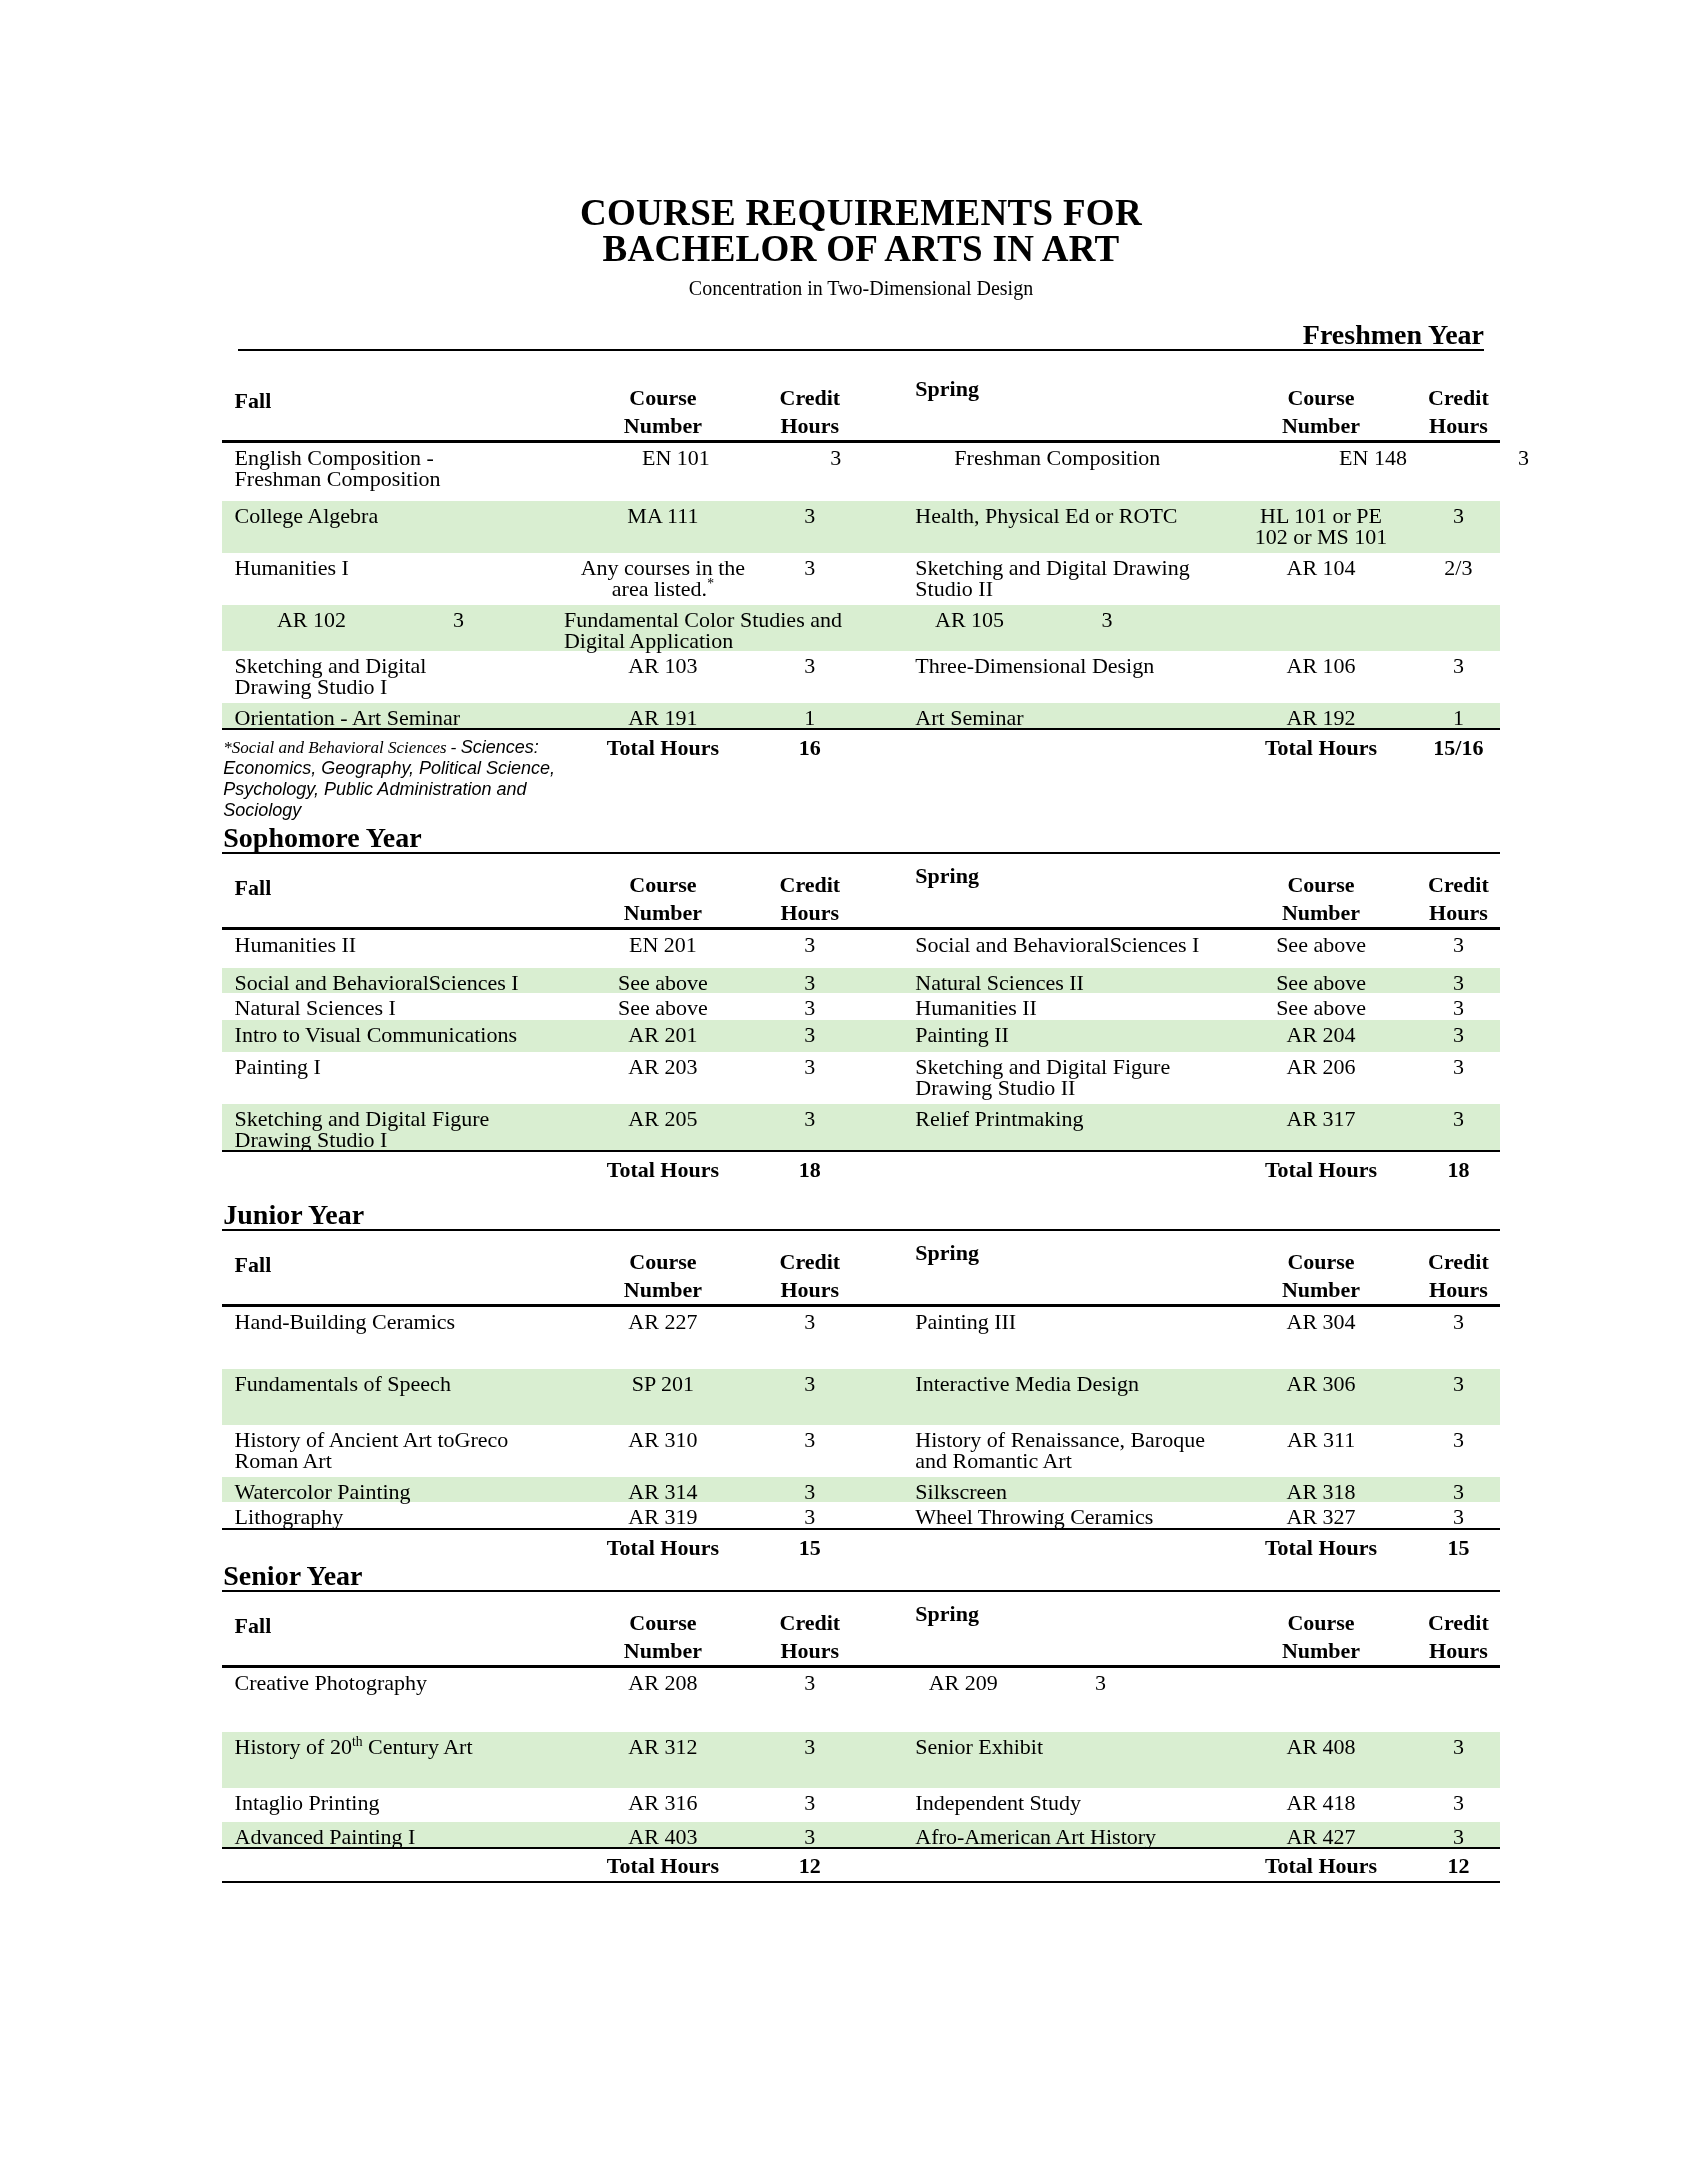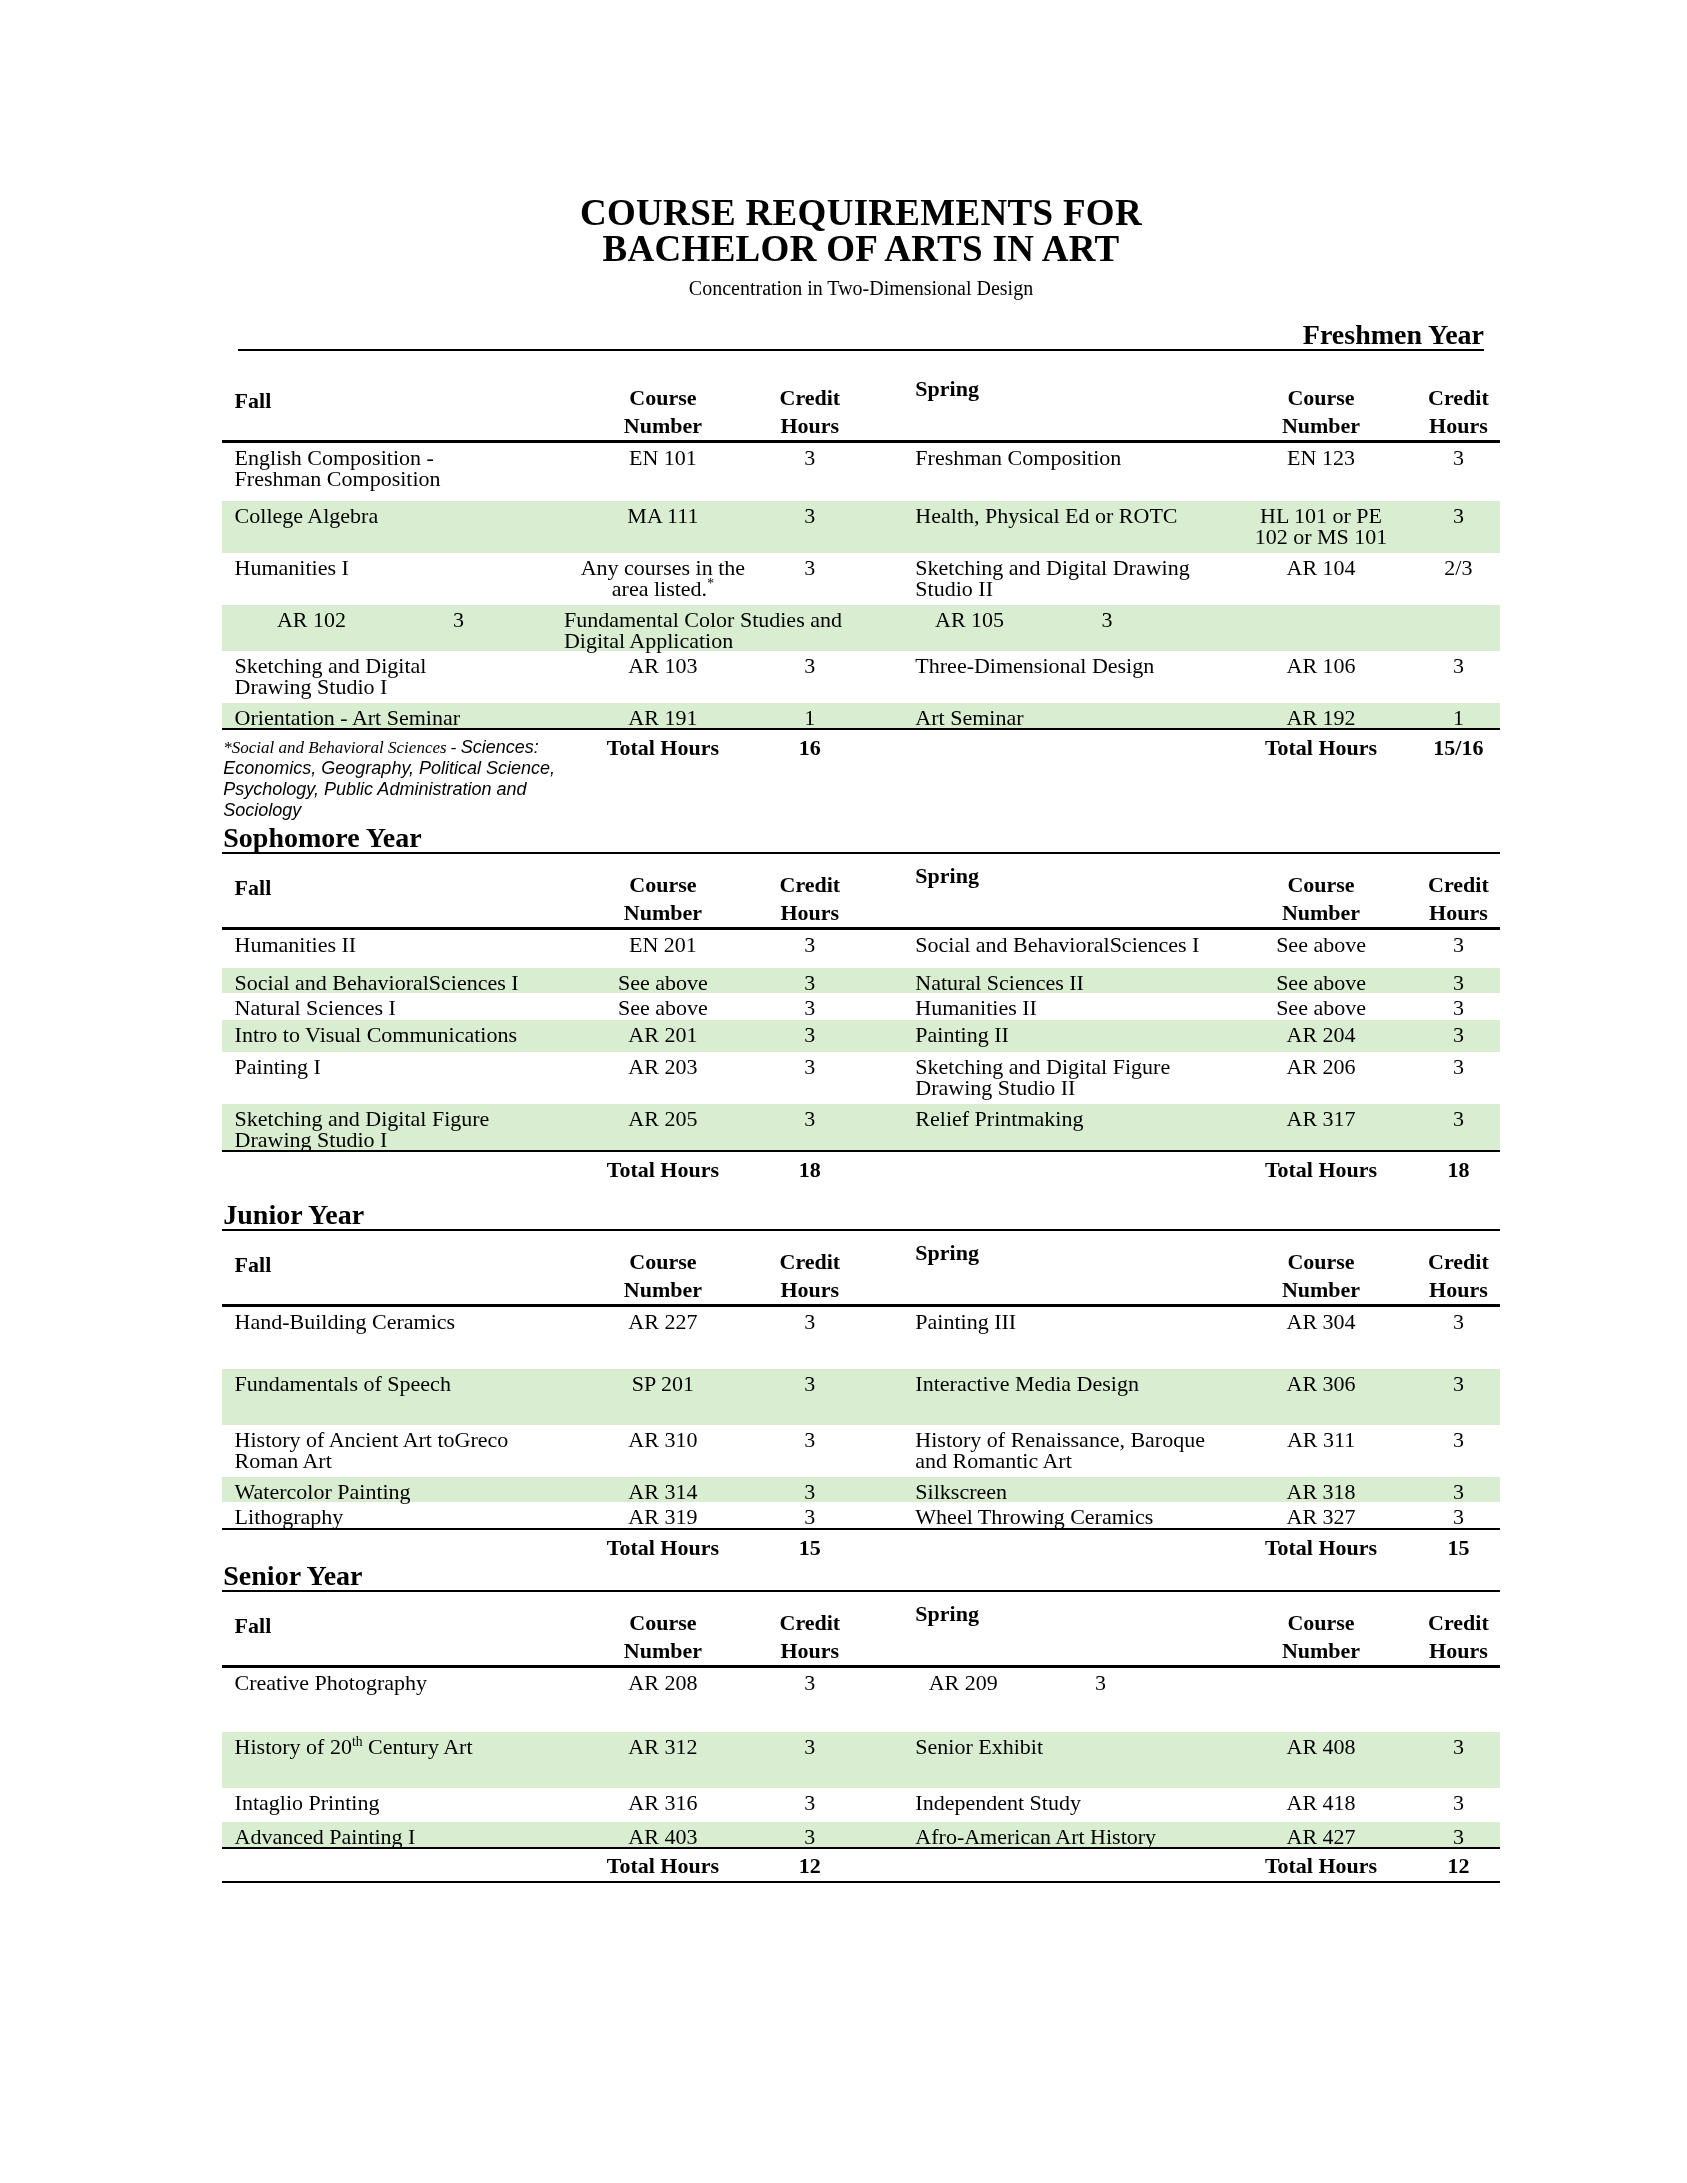--- a/index.html
+++ b/index.html
@@ -72,27 +72,27 @@
               <div class="cell w2">Course
 Number</div>
               <div class="cell w3">Credit
 Hours</div>
               <div class="cell w4 c-sname">Spring</div>
               <div class="cell w5">Course
 Number</div>
               <div class="cell w6">Credit
 Hours</div>
             </div>
-            <div class="row" style="min-height: 58px;">
+            <div class="row" style="min-height: 58px; gap: 13px;">
               <div class="cell w1 c-fname">English Composition -
 Freshman Composition</div>
               <div class="cell w2">EN 101</div>
               <div class="cell w3">3</div>
               <div class="cell w4 c-sname">Freshman Composition</div>
-              <div class="cell w5">EN 123</div>
+              <div class="cell w5">EN 148</div>
               <div class="cell w6">3</div>
             </div>
             <div class="row hl" style="min-height: 52px;">
               <div class="cell w1 c-fname">College Algebra</div>
               <div class="cell w2">MA 111</div>
               <div class="cell w3">3</div>
               <div class="cell w4 c-sname">Health, Physical Ed or ROTC</div>
               <div class="cell w5">HL 101 or PE
 102 or MS 101</div>
               <div class="cell w6">3</div>

